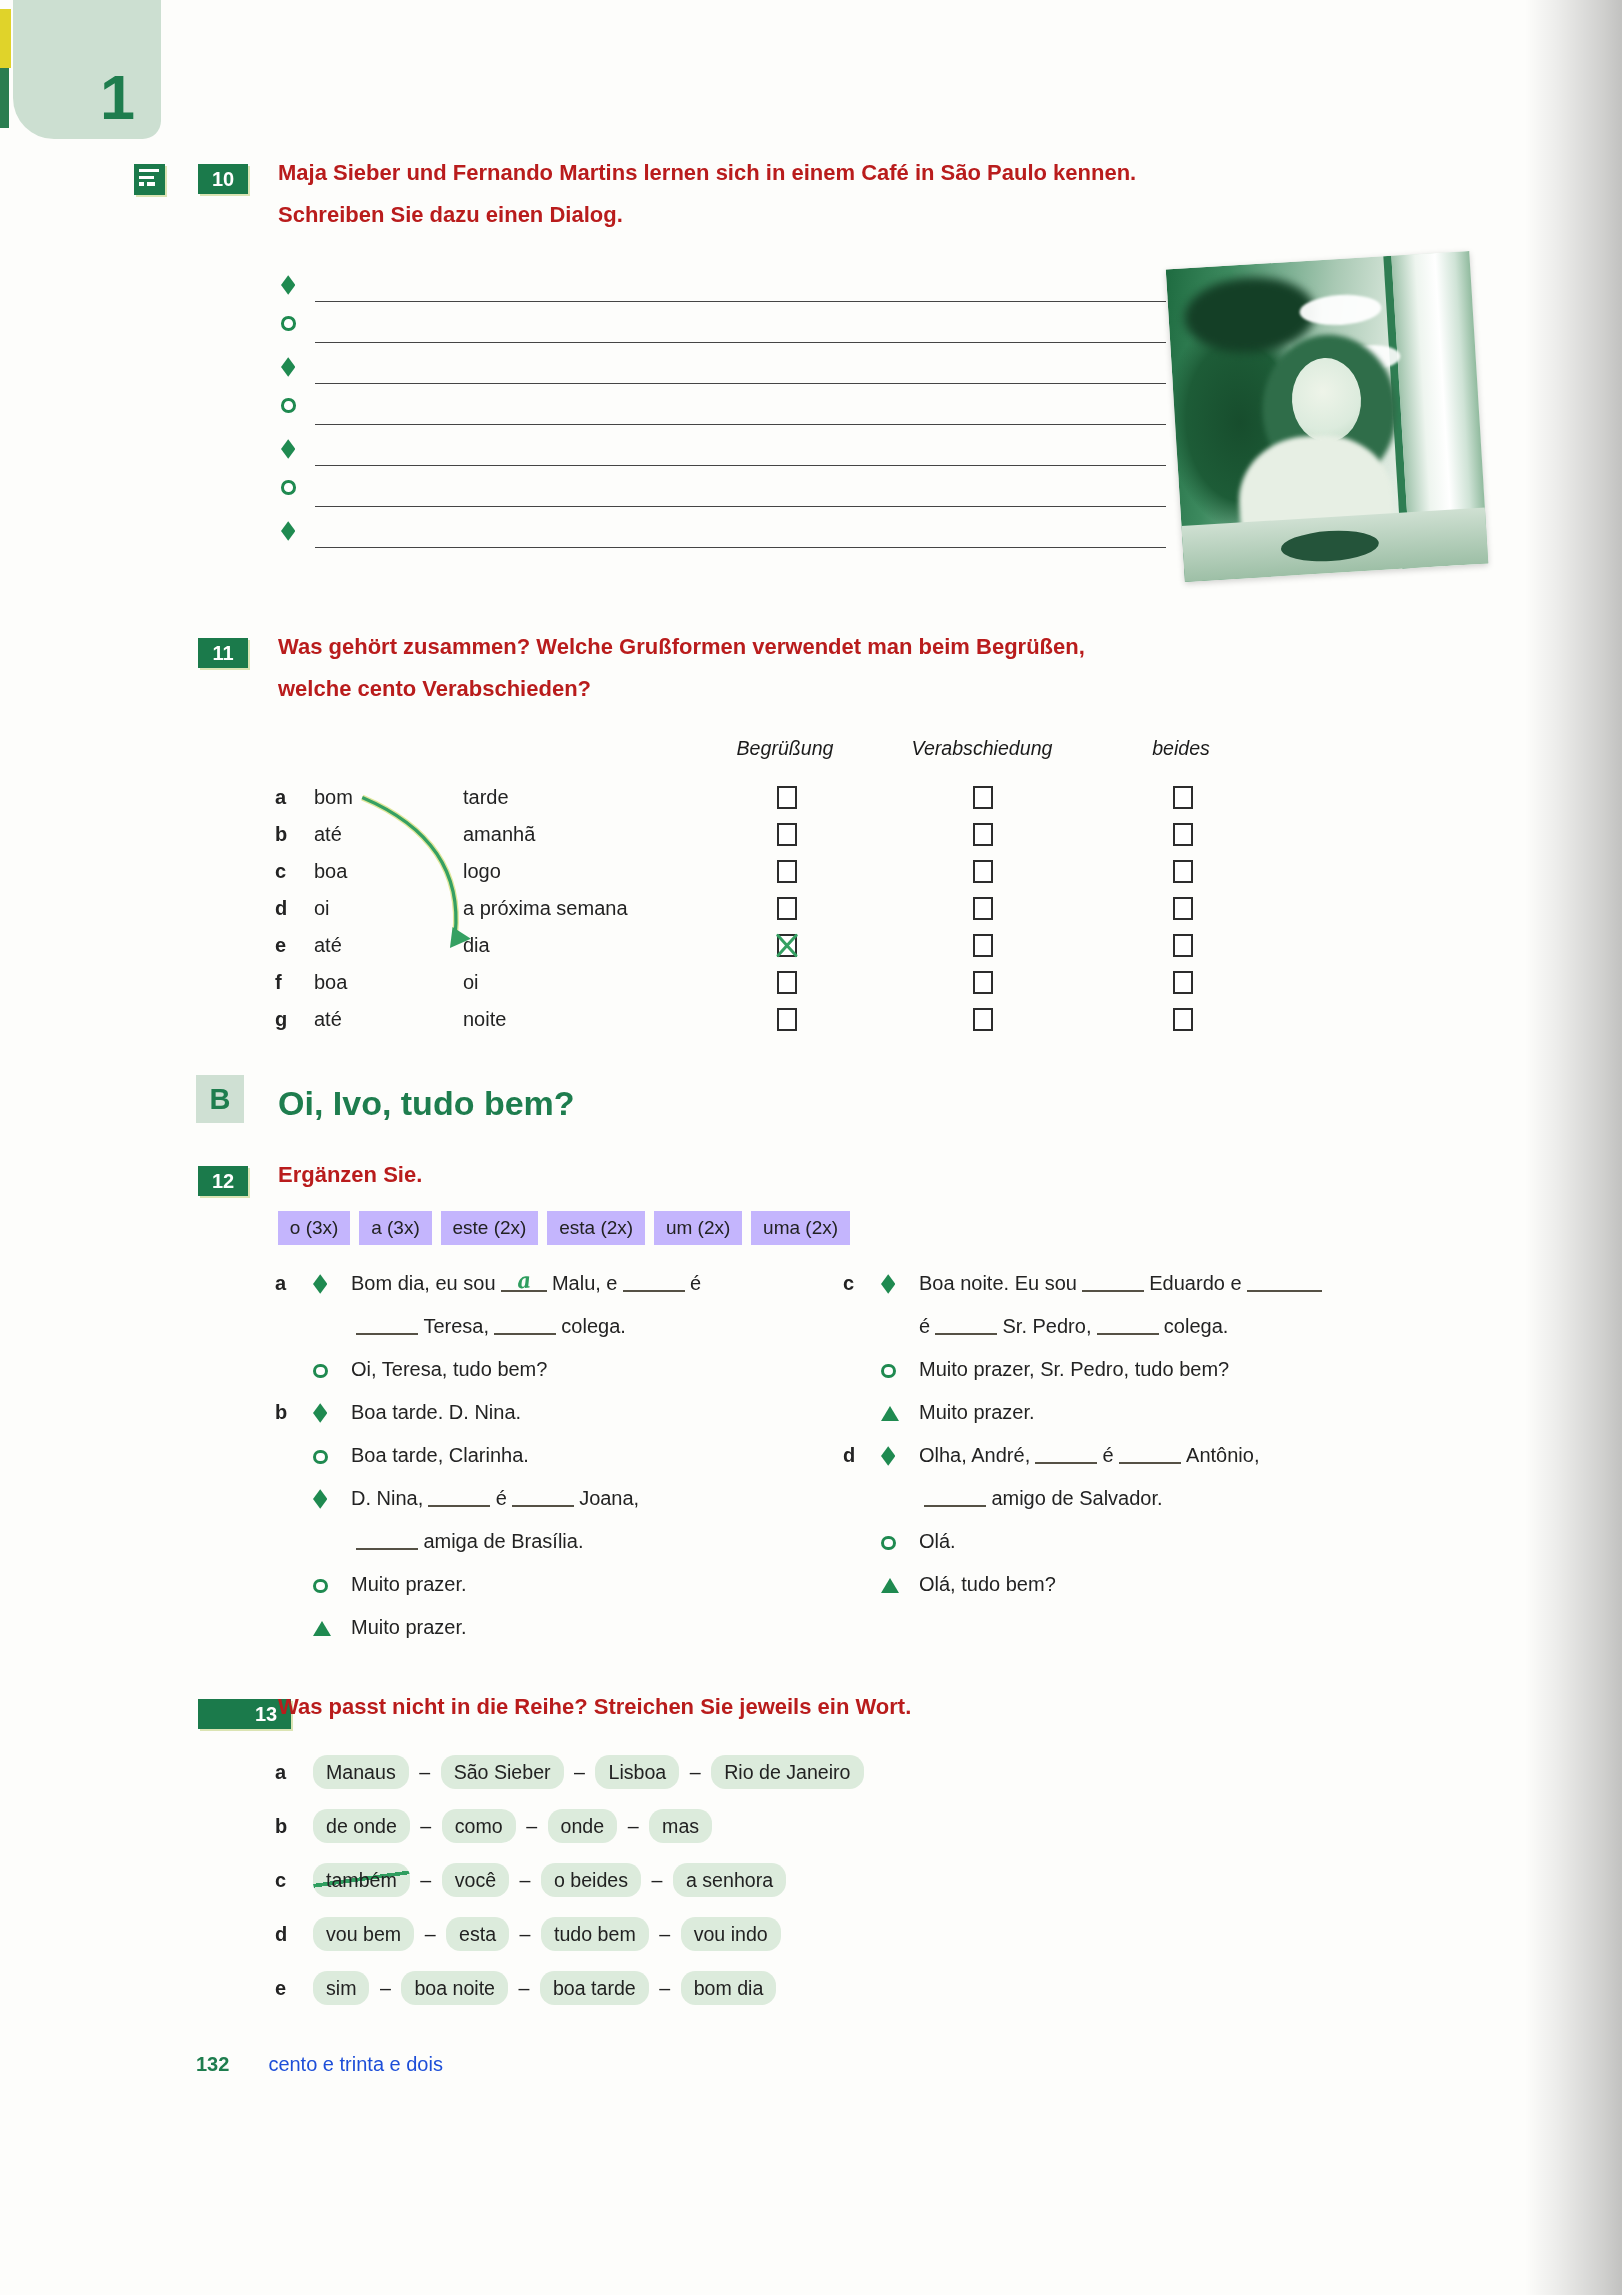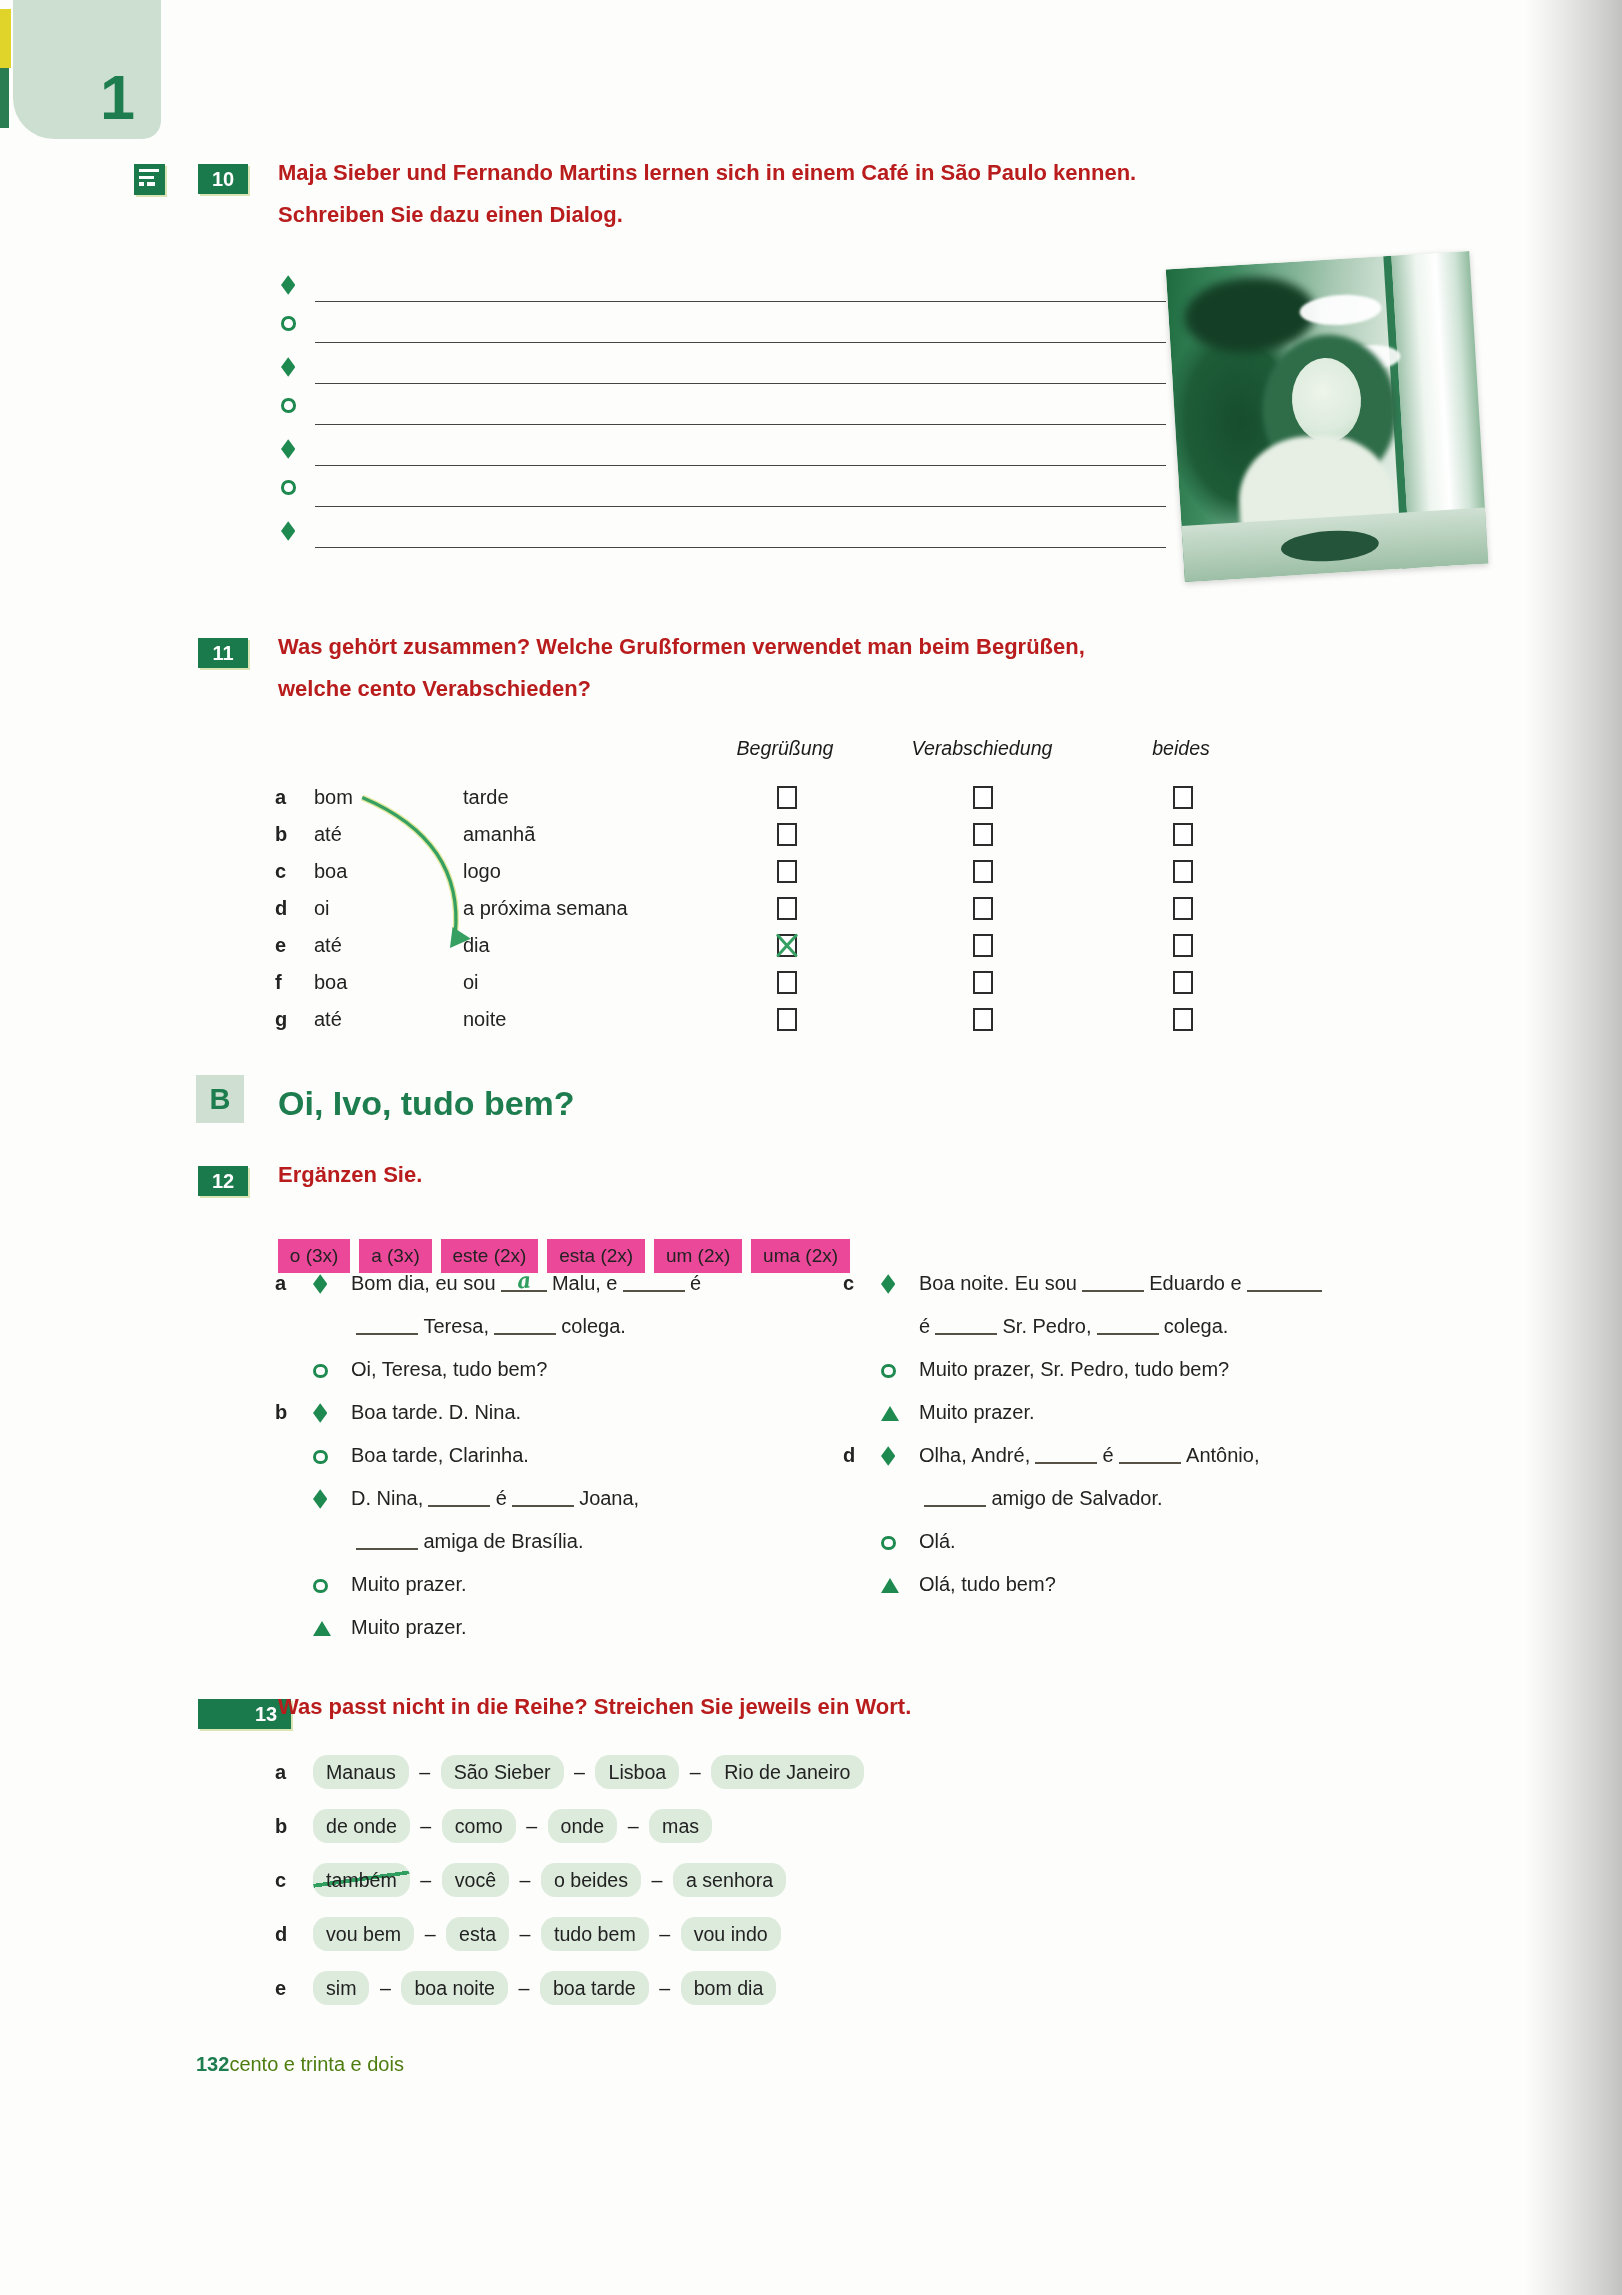--- a/index.html
+++ b/index.html
@@ -72,21 +72,21 @@
   .cb1{left:502px;} .cb2{left:698px;} .cb3{left:898px;}
   .cbx .xbar{position:absolute; width:30px; height:2.6px; background:#35a062; left:-7.2px; top:8.5px; border-radius:1.3px;}
   .cbx .xbar.x1{transform:rotate(48deg);} .cbx .xbar.x2{transform:rotate(-48deg);}
   #ex11-arrow{position:absolute; left:357px; top:779px; pointer-events:none;}
   
   .secletter{position:absolute; left:196px; top:1075px; width:48px; height:48px; background:#cfe0d3;
     display:flex; align-items:center; justify-content:center; font-size:29px; font-weight:bold; color:#1e7d4e;}
   .sectitle{position:absolute; left:278px; top:1084px; font-size:34px; font-weight:bold; color:#1e7d4e; margin:0;}
   
   #chips{position:absolute; left:278px; top:1211px; display:flex; gap:9.2px;}
-  .chip{background:#ec4899; padding:5.9px 11.8px; font-size:19px; color:#222;margin-top:28px;}
+  .chip{background:#c4b5fd; padding:5.9px 11.8px; font-size:19px; color:#222;}
   #ex12-cols{position:absolute; left:275px; top:1269px; width:1152px;}
   .dcol{position:absolute; top:0; width:563px;}
   .dcol.left{left:0;} .dcol.right{left:568px;}
   .l12{position:relative; display:flex; height:43px; font-size:20px; align-items:flex-start;}
   .l12 .lt{width:38px; font-weight:bold; padding-top:2.6px;}
   .l12 .bu{width:38px; padding-top:5.2px;}
   .l12 .ct{flex:1; padding-top:2.6px; white-space:nowrap;}
   .blank{display:inline-block; width:62px; height:17px; border-bottom:2px solid #555145;
     vertical-align:-2.6px; margin:0 5.2px; position:relative;}
   .blank .hand{position:absolute; left:0; right:0; bottom:0px; text-align:center; color:#2f9e5f;
@@ -96,21 +96,21 @@
   #ex13-rows{position:absolute; left:275px; top:1745px; width:1112px;}
   .prow{position:relative; display:flex; align-items:center; height:54px; font-size:19.6px;}
   .prow .lt{width:38px; font-weight:bold; font-size:20px;}
   .pill{background:#dcebdc; border-radius:14.4px; padding:5.2px 13px; color:#222; white-space:nowrap;}
   .pill.struck{background:
     linear-gradient(172deg, rgba(0,0,0,0) 44%, #2f9e5f 44%, #2f9e5f 52%, rgba(0,0,0,0) 52%), #dcebdc;}
   .dash{margin:0 10.5px; color:#222;}
   
   #footer{position:absolute; left:196px; top:2053px; display:flex; align-items:baseline; font-size:20px;}
   #footer .pnum{color:#1e7d4e; font-weight:bold;}
-  #footer .ptxt{color:#4d7c0f;}
+  #footer .ptxt{margin-left:39px; color:#1d4ed8;}
 </style>
 </head>
 <body>
 
 <div id="page">
 
   <div class="spine-strip-yellow"></div>
   <div class="spine-strip-green"></div>
   <div class="chapter-tab">
     <span class="num">1</span>

